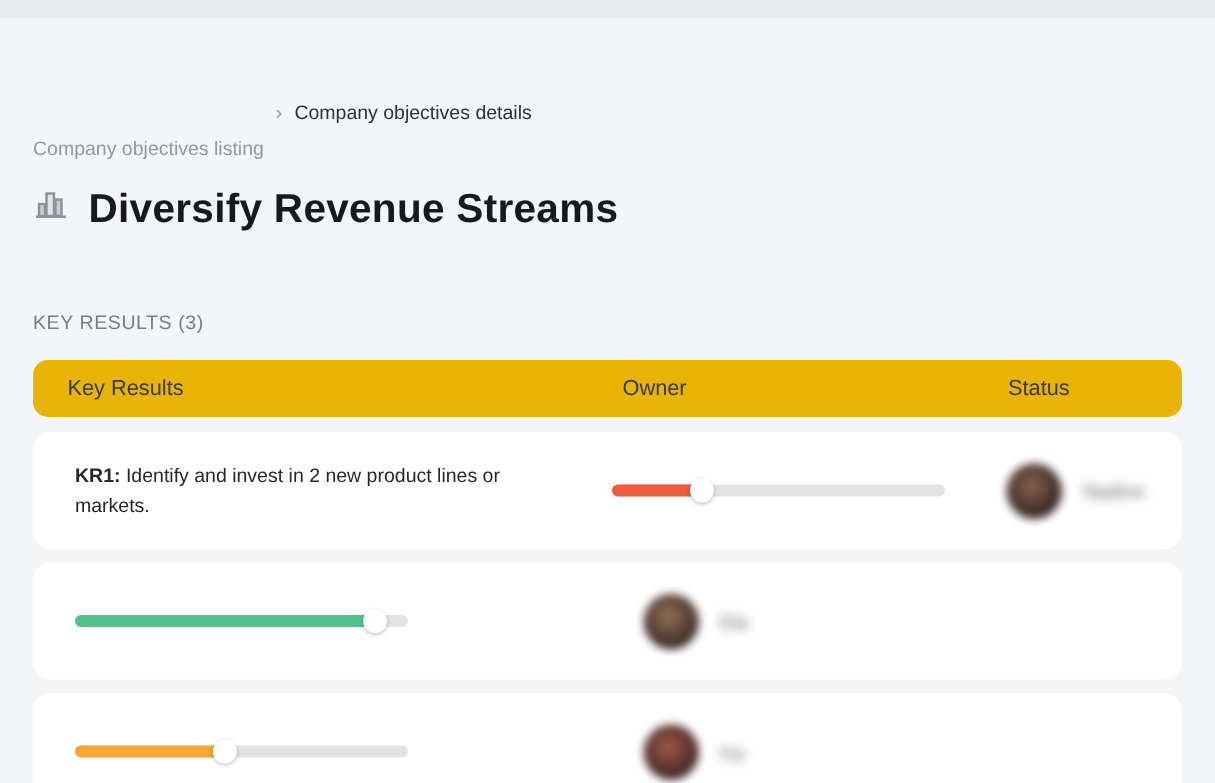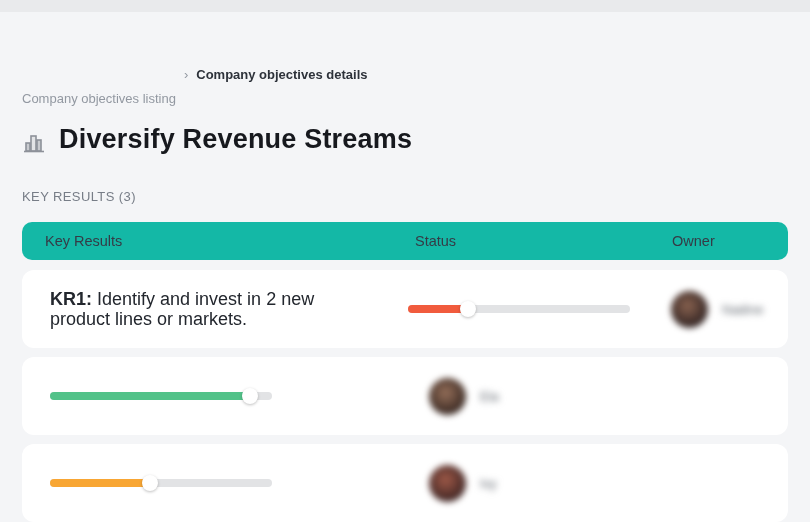--- a/index.html
+++ b/index.html
@@ -17,43 +17,43 @@
   .content { padding: 0 22px; }
 
   
   .breadcrumb {
     margin-top: 31px;
     display: flex; align-items: center; gap: 8px;
     font-size: 13px;
   }
   .crumb-muted { color: #9298a1; cursor: pointer; margin-top: 48px; }
   .crumb-sep { color: #9298a1; font-size: 13px; }
-  .crumb-current { color: #2d323a; font-weight: 700; cursor: pointer; }
+  .crumb-current { color: #2d323a; font-weight: 400; cursor: pointer; }
 
   
   .page-title-row {
     margin-top: 18px;
-    display: flex; align-items: flex-end; gap: 13px;
+    display: flex; align-items: flex-start; gap: 13px;
   }
   .title-icon { width: 24px; height: 24px; display: inline-flex; }
   .page-title {
     font-size: 27px; font-weight: 800; color: #17191e;
     letter-spacing: 0.2px;
   }
 
   
   .section-label {
-    margin-top: 34px;
+    margin-top: 52px;
     font-size: 13px; color: #777d87; letter-spacing: 0.4px;
   }
 
   
   .table-header {
     margin-top: 18px;
-    background: #14b8a6;
+    background: #eab308;
     border-radius: 10px;
     height: 38px;
     display: grid;
     grid-template-columns: 370px 257px auto;
     align-items: center;
     padding-left: 23px;
     font-size: 14.5px;
     color: #353b46;
   }
 
@@ -62,21 +62,21 @@
   .kr-row {
     background: #ffffff;
     border-radius: 12px;
     height: 78px;
     display: grid;
     grid-template-columns: 358px 242px auto;
     align-items: center;
     padding-left: 28px;
   }
   .kr-text {
-    font-size: 18px; line-height: 20px; color: #23272e;
+    font-size: 13px; line-height: 20px; color: #23272e;
     width: 300px;
   }
   .kr-text b { font-weight: 800; }
 
   
   .slider {
     position: relative;
     width: 222px; height: 16px;
     cursor: pointer;
   }
@@ -132,22 +132,22 @@
         </g>
       </svg>
     </span>
     <h1 class="page-title">Diversify Revenue Streams</h1>
   </div>
 
   <div class="section-label">KEY RESULTS (3)</div>
 
   <div class="table-header">
     <span>Key Results</span>
+    <span>Owner</span>
     <span>Status</span>
-    <span>Owner</span>
   </div>
 
   <div class="rows">
 
     <div class="kr-row">
       <div class="kr-text">
         <b>KR1:</b>
         <span>Identify and invest in 2 new product lines or markets.</span>
       </div>
       <div class="slider">

